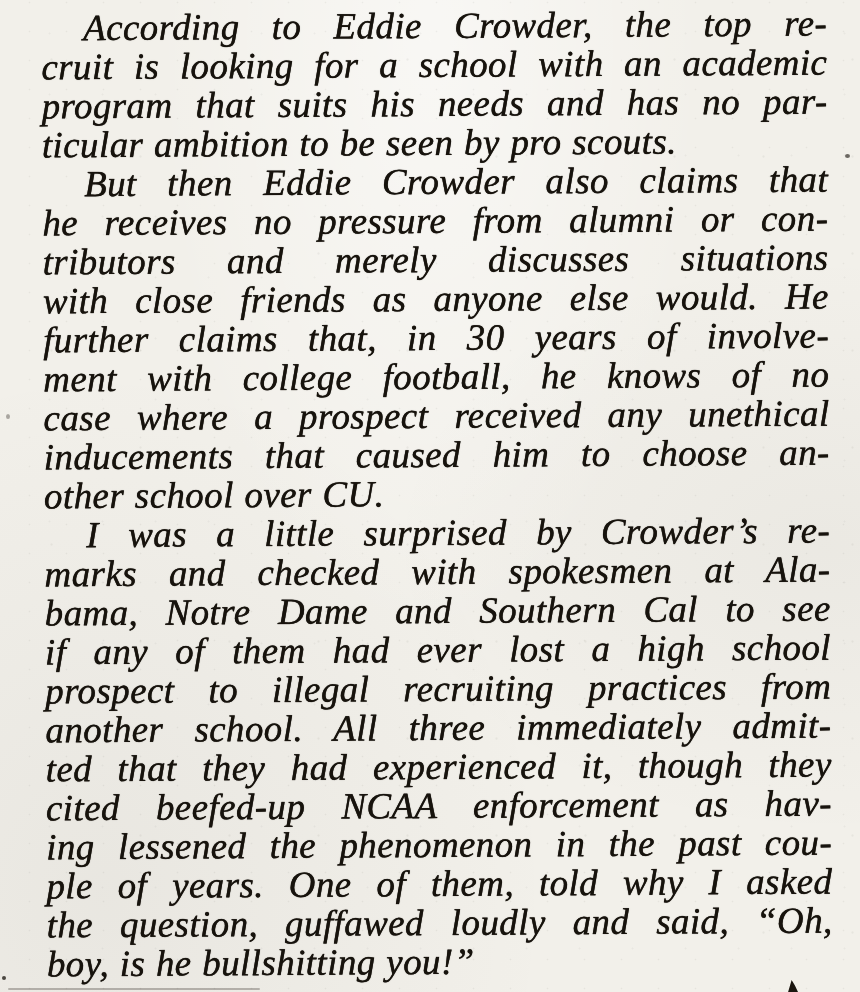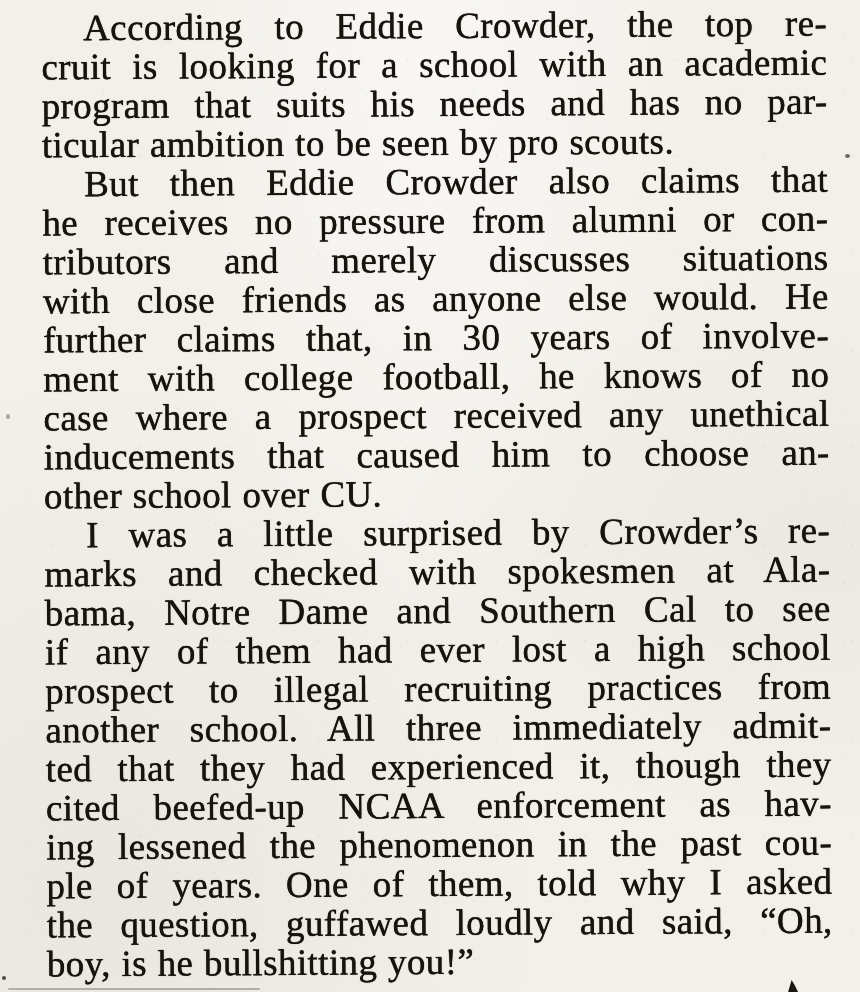--- a/index.html
+++ b/index.html
@@ -21,20 +21,21 @@
     
     background-image:
       radial-gradient(circle, rgba(40,36,30,0.055) 0.7px, transparent 1.5px),
       radial-gradient(circle, rgba(40,36,30,0.045) 0.6px, transparent 1.4px),
       radial-gradient(circle, rgba(40,36,30,0.06) 0.5px, transparent 1.2px),
       radial-gradient(ellipse at 12% 90%, rgba(60,56,48,0.05), transparent 42%),
       radial-gradient(ellipse at 96% 55%, rgba(60,56,48,0.04), transparent 38%),
       radial-gradient(ellipse at 50% 4%, rgba(255,255,255,0.5), transparent 45%);
     background-size: 89px 97px, 53px 61px, 37px 29px, 100% 100%, 100% 100%, 100% 100%;
     background-position: 7px 11px, 23px 3px, 11px 17px, 0 0, 0 0, 0 0;
+    font-style: italic;
   }
   .column {
     position: absolute;
     left: 44px;
     top: 6px;
     width: 786px;
     transform: rotate(-0.35deg);
     color: var(--ink, #17130d);
     font-size: 37px;
     line-height: 39px;

